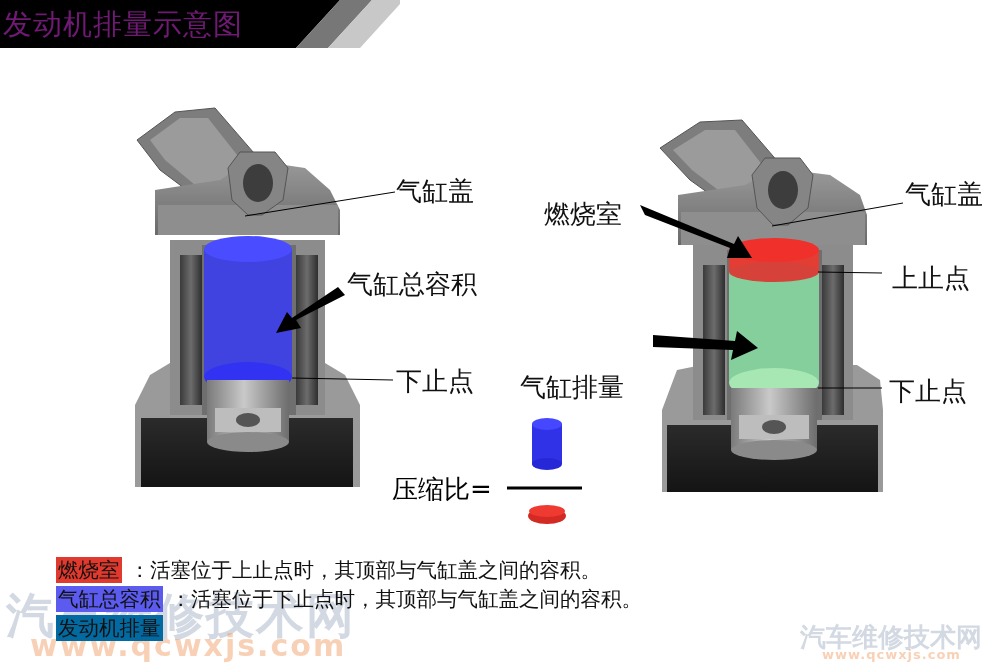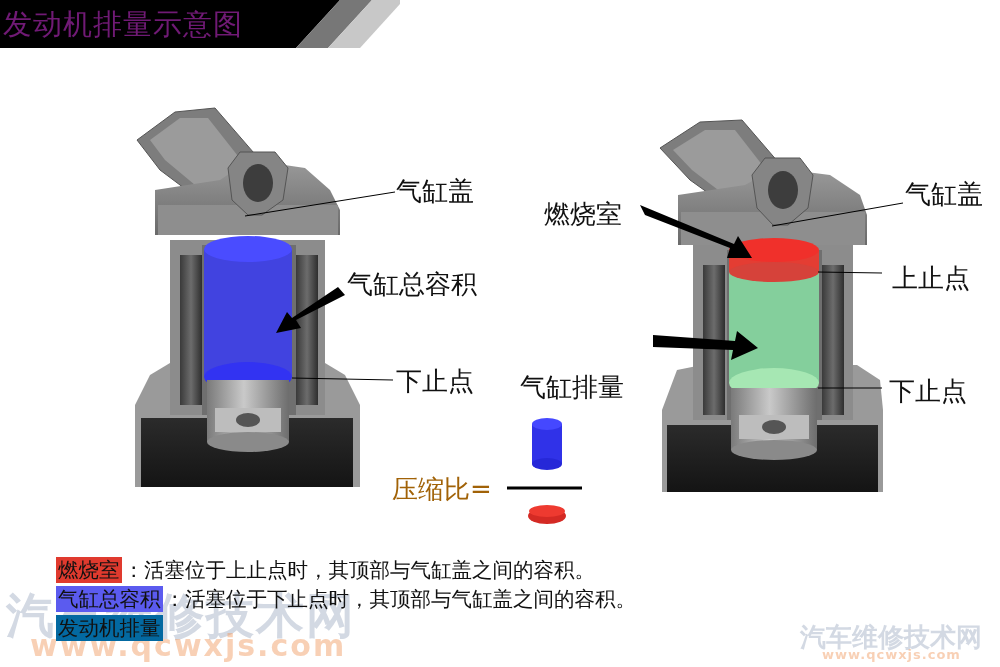--- a/index.html
+++ b/index.html
@@ -11,25 +11,25 @@
   .title-bar { position: absolute; left: 0; top: 0; width: 400px; height: 48px; }
   .title-text {
     position: absolute; left: 3px; top: 4px;
     color: #701a75; font-size: 29px; letter-spacing: 1px; line-height: 40px;
   }
   .diagram { position: absolute; left: 0; top: 0; width: 1000px; height: 667px; }
   .label {
     position: absolute; color: #111; font-size: 26px; line-height: 30px;
     white-space: nowrap;
   }
-  .ratio-label { position: absolute; left: 392px; top: 474px; font-size: 26px; color:#a16207; line-height: 30px; }
+  .ratio-label { position: absolute; left: 392px; top: 474px; font-size: 26px; color:#000000; line-height: 30px; }
   .legend { position: absolute; left: 56px; top: 555px; }
   .legend-row { height: 29px; display: flex; align-items: center; font-size: 20.5px; color: #111; white-space: nowrap; }
   .legend-key { padding: 0 2px; line-height: 26px; height: 26px; }
-  .legend-desc { padding-left: 2px; }
+  .legend-desc { padding-left: 8px; }
   .wm-big {
     position: absolute; font-weight: bold; color: rgba(120,140,170,0.33);
     white-space: nowrap; letter-spacing: 2px;
   }
   .wm-url {
     position: absolute; font-weight: bold; color: rgba(240,150,90,0.45);
     white-space: nowrap; letter-spacing: 2px; text-align: center;
   }
 </style>
 </head>

